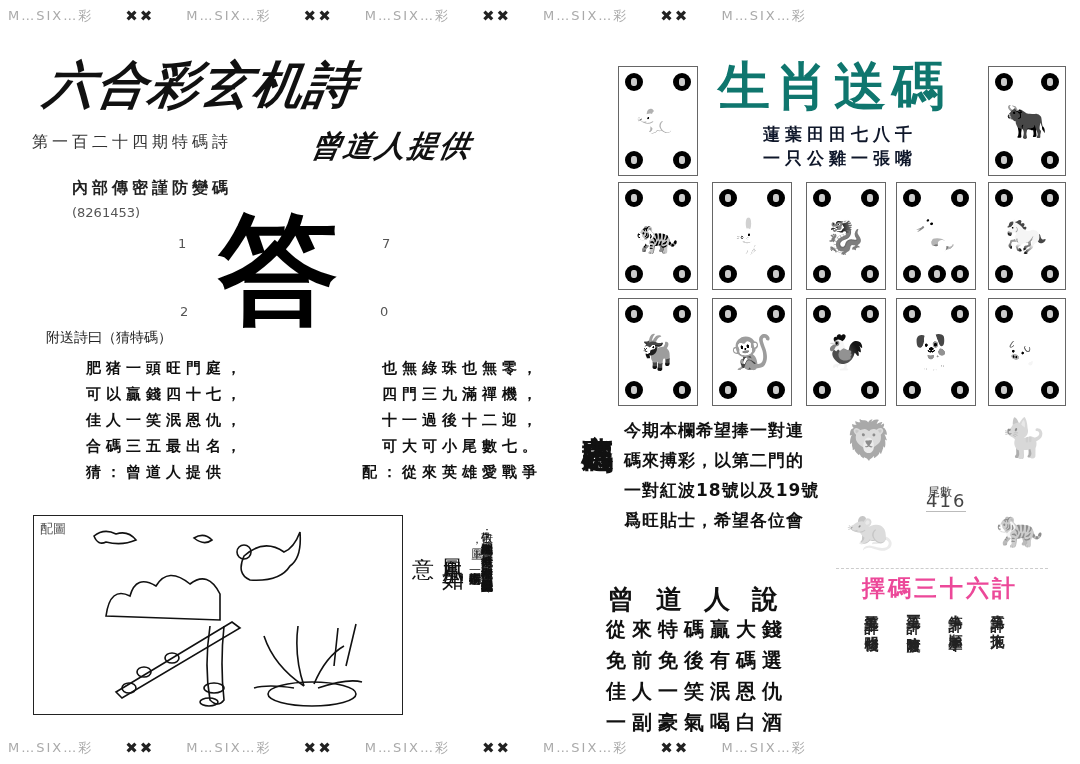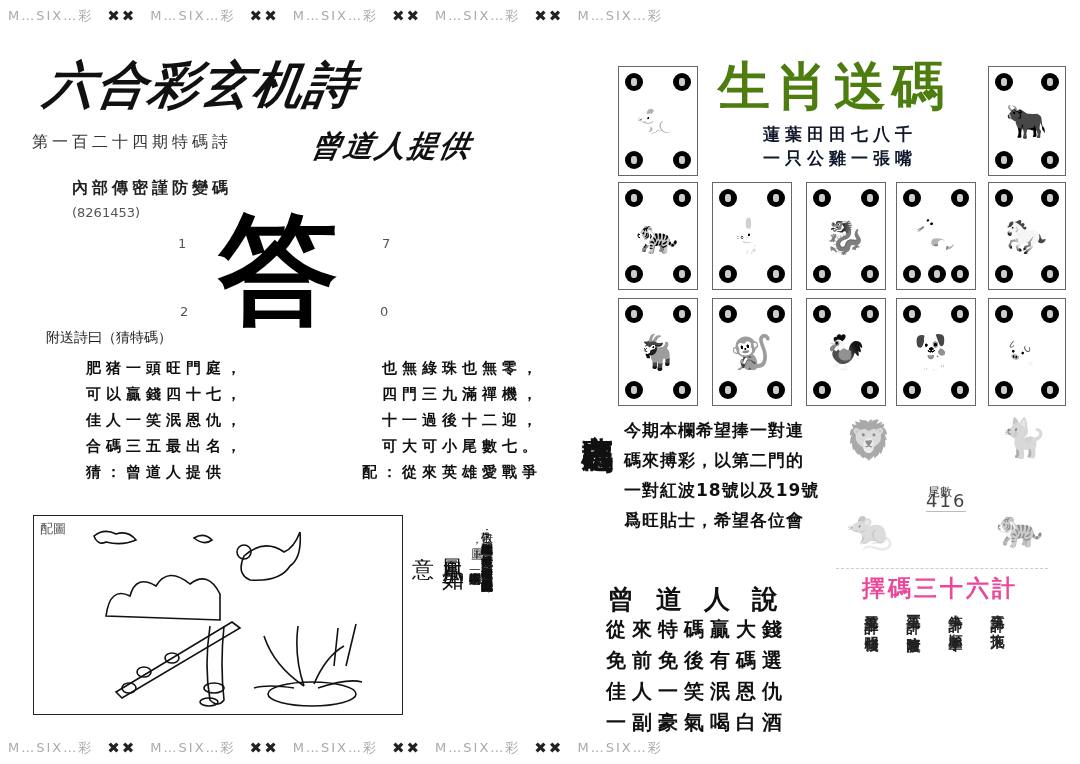--- a/index.html
+++ b/index.html
@@ -1,35 +1,35 @@
 <!DOCTYPE html>
 <html><head>
 <meta charset="utf-8">
 <style>
   *{box-sizing:border-box;margin:0;padding:0;}
   html,body{width:1080px;height:764px;background:#fff;overflow:hidden;}
   body{position:relative;font-family:"DejaVu Serif",serif;color:#111;}
   .abs{position:absolute;}
-  .band{position:absolute;left:0;width:1080px;height:28px;display:flex;align-items:center;gap:14px;padding-left:8px;font-family:"DejaVu Sans",sans-serif;font-size:13px;color:#aaa;white-space:nowrap;overflow:hidden;letter-spacing:2px;}
+  .band{position:absolute;left:0;width:1080px;height:28px;display:flex;align-items:center;gap:32px;padding-left:8px;font-family:"DejaVu Sans",sans-serif;font-size:13px;color:#aaa;white-space:nowrap;overflow:hidden;letter-spacing:2px;}
   .band .x{color:#222;font-weight:bold;font-size:15px;}
   .title{font-family:"DejaVu Sans",sans-serif;font-weight:900;font-style:italic;font-size:50px;letter-spacing:2px;color:#111;transform:skewX(-8deg);}
   .subtitle-it{font-family:"DejaVu Sans",sans-serif;font-weight:900;font-style:italic;font-size:30px;color:#111;letter-spacing:2px;transform:skewX(-10deg);}
   .serif-sm{font-family:Liberation Serif, serif;font-size:16px;letter-spacing:4px;color:#333;}
   .code-num{font-family:"DejaVu Sans",sans-serif;font-size:13px;color:#555;}
   .bigchar{font-family:"DejaVu Sans",sans-serif;font-weight:900;font-size:120px;line-height:1;color:#000;}
   .digit{font-family:"DejaVu Sans",sans-serif;font-size:13px;color:#555;}
   .poem-h{font-family:"DejaVu Serif",serif;font-size:14px;color:#222;}
   .poem{font-family:"DejaVu Serif",serif;font-weight:bold;font-size:15px;letter-spacing:5px;color:#111;line-height:26px;}
   .cartoon{border:1.5px solid #222;}
   .vtext{writing-mode:vertical-rl;font-family:"DejaVu Sans",sans-serif;color:#111;}
   .card{position:absolute;border:1.5px solid #666;background:#fff;}
   .dot{position:absolute;width:18px;height:18px;border-radius:50%;background:#000;}
   .dot::after{content:"";position:absolute;left:6px;top:5px;width:6px;height:8px;border-radius:40%;background:#fff;opacity:.8;}
   .animal{position:absolute;left:50%;top:50%;transform:translate(-50%,-50%);font-size:34px;line-height:1;filter:grayscale(1) contrast(2);}
-  .shengxiao{font-family:"DejaVu Sans",sans-serif;font-weight:900;font-size:52px;letter-spacing:6px;color:#4d7c0f;}
+  .shengxiao{font-family:"DejaVu Sans",sans-serif;font-weight:900;font-size:52px;letter-spacing:6px;color:#0f766e;}
   .sx-sub{font-family:"DejaVu Serif",serif;font-weight:bold;font-size:17px;letter-spacing:5px;color:#0f172a;line-height:24px;text-align:center;}
   .inner-title{font-family:"DejaVu Sans",sans-serif;font-weight:900;font-size:32px;line-height:40px;color:#111;writing-mode:vertical-rl;letter-spacing:2px;}
   .inner-body{font-family:"DejaVu Sans",sans-serif;font-weight:bold;font-size:17px;line-height:30px;color:#111;letter-spacing:1px;}
   .tail-l{font-family:"DejaVu Sans",sans-serif;font-size:12px;color:#333;}
   .tail-v{font-family:"DejaVu Sans",sans-serif;font-size:18px;color:#444;letter-spacing:2px;}
   .zdr-title{font-family:"DejaVu Serif",serif;font-weight:bold;font-size:26px;letter-spacing:22px;color:#111;}
   .zdr-body{font-family:"DejaVu Serif",serif;font-weight:bold;font-size:20px;letter-spacing:6px;line-height:31px;color:#111;}
   .ji-title{font-family:"DejaVu Sans",sans-serif;font-weight:900;font-size:23px;letter-spacing:3px;color:#ec4899;}
   .ji-col{writing-mode:vertical-rl;font-family:"DejaVu Sans",sans-serif;font-weight:bold;font-size:14px;letter-spacing:1px;color:#222;line-height:16px;}
   .faded{color:#bbb;font-size:38px;filter:grayscale(1);opacity:.55;}

